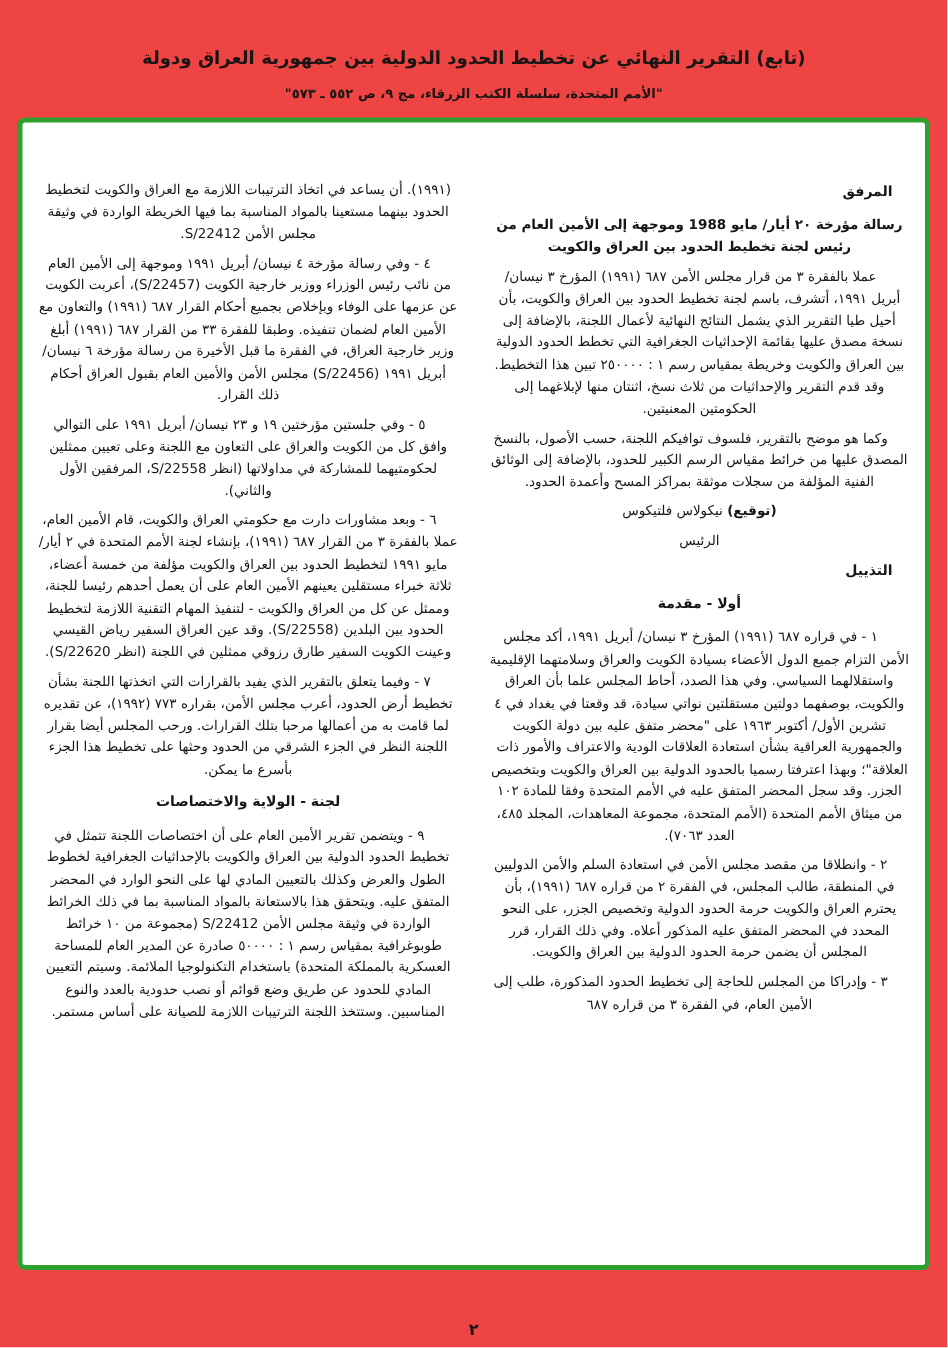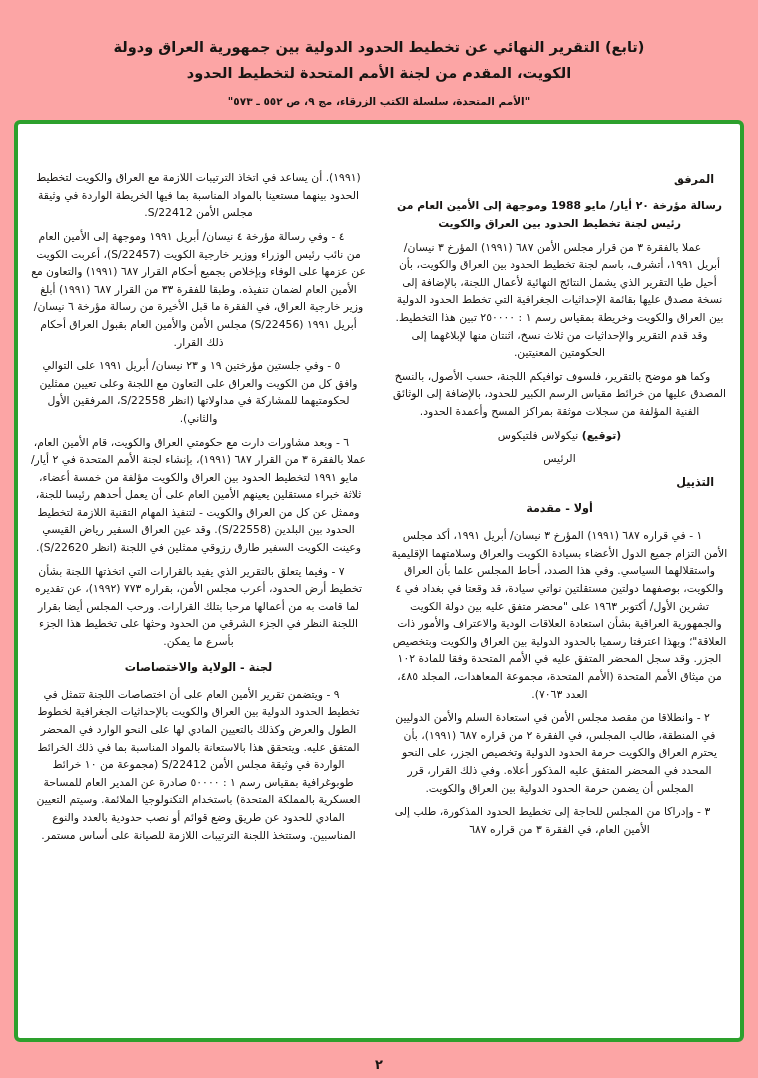--- a/index.html
+++ b/index.html
@@ -7,21 +7,21 @@
     width: 758px; height: 1078px;
     background: #ffffff;
     font-family: "DejaVu Sans", sans-serif;
     color: #181512;
     overflow: hidden;
   }
   .page {
     position: relative;
     width: 758px; height: 1078px;
     padding: 34px 14px 0;
-    background: #fca5a5;
+    background: #ef4444;
   }
   
   .doc-header { direction: rtl; text-align: center; font-weight: 700; }
   .hdr-main { font-size: 14.5px; line-height: 1.8; }
   .hdr-src  { font-size: 10.5px; margin-top: 9px; }
   
   .frame {
     margin-top: 13px;
     height: 922px;
     border: 4px solid #2da02d;
@@ -66,21 +66,20 @@
     font-size: 13px; font-weight: 700;
   }
 </style>
 </head>
 <body>
 
 <div class="page">
 
   <header class="doc-header">
     <div class="hdr-main">(تابع) التقرير النهائي عن تخطيط الحدود الدولية بين جمهورية العراق ودولة</div>
-    <div class="hdr-main">الكويت، المقدم من لجنة الأمم المتحدة لتخطيط الحدود</div>
     <div class="hdr-src">"الأمم المتحدة، سلسلة الكتب الزرقاء، مج ٩، ص ٥٥٢ ـ ٥٧٣"</div>
   </header>
 
   <main class="frame">
     <div class="columns">
 
       <section class="col">
         <h3 class="h-right">المرفق</h3>
         <p class="bold-title no-indent">رسالة مؤرخة ٢٠ أيار/ مايو 1988 وموجهة إلى الأمين العام من رئيس لجنة تخطيط الحدود بين العراق والكويت</p>
         <p>عملا بالفقرة ٣ من قرار مجلس الأمن ٦٨٧ (١٩٩١) المؤرخ ٣ نيسان/ أبريل ١٩٩١، أتشرف، باسم لجنة تخطيط الحدود بين العراق والكويت، بأن أحيل طيا التقرير الذي يشمل النتائج النهائية لأعمال اللجنة، بالإضافة إلى نسخة مصدق عليها بقائمة الإحداثيات الجغرافية التي تخطط الحدود الدولية بين العراق والكويت وخريطة بمقياس رسم ١ : ٢٥٠٠٠٠ تبين هذا التخطيط. وقد قدم التقرير والإحداثيات من ثلاث نسخ، اثنتان منها لإبلاغهما إلى الحكومتين المعنيتين.</p>

